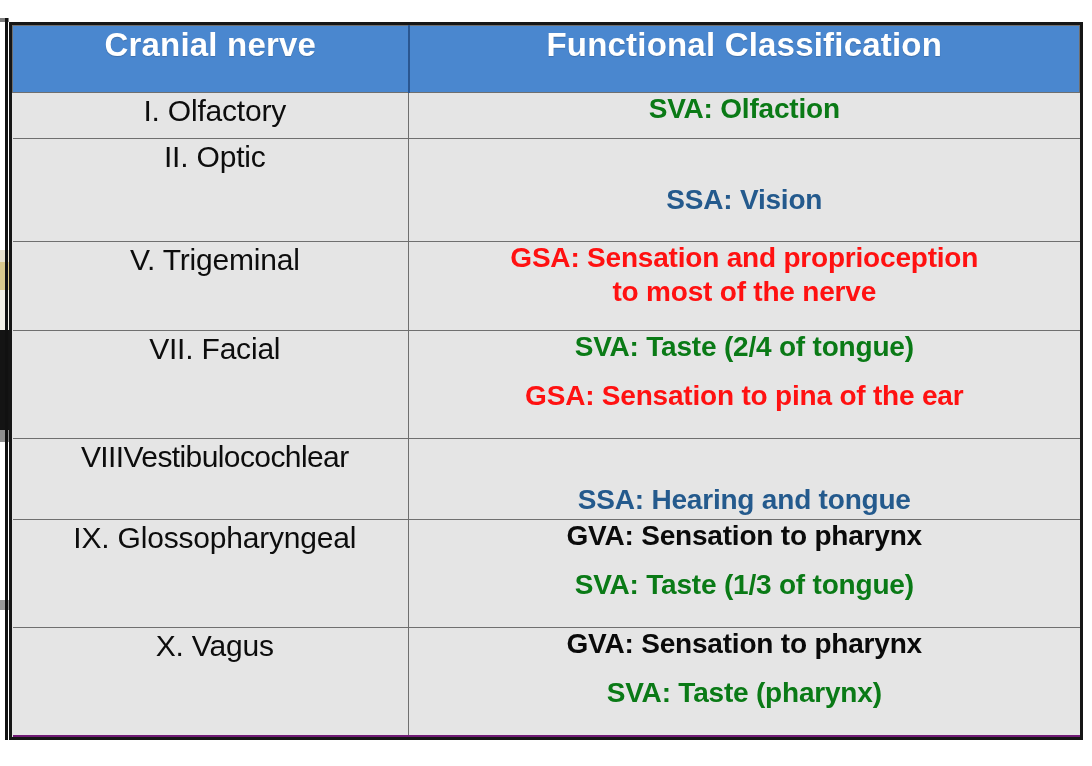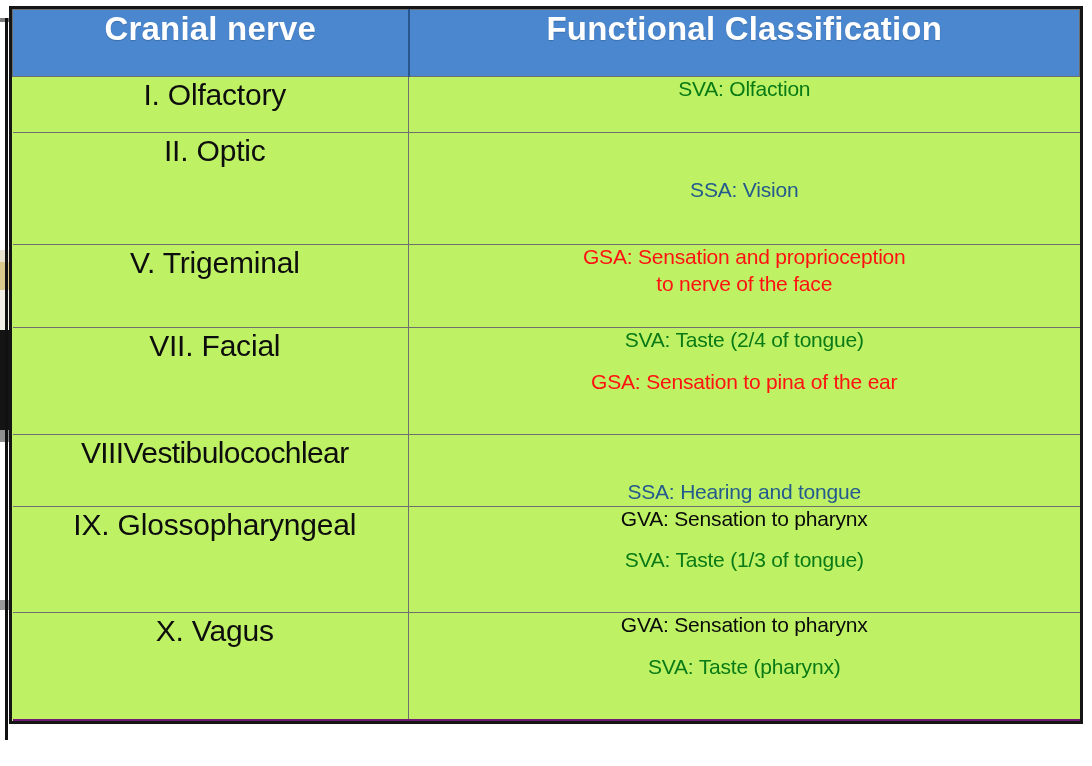--- a/index.html
+++ b/index.html
@@ -41,26 +41,26 @@
     left: 5px;
     top: 18px;
     width: 3px;
     height: 722px;
     background: #111111;
   }
 
   #table-wrap {
     position: absolute;
     left: 9px;
-    top: 6px;
+    top: 22px;
     width: 1074px;
     height: 718px;
     box-sizing: border-box;
     border: 3px solid #151515;
-    background: #bef264;
+    background: #e5e5e5;
   }
 
   table.cn-table {
     width: 100%;
     height: 100%;
     border-collapse: collapse;
     table-layout: fixed;
   }
 
   table.cn-table col.col-nerve { width: 396px; }
@@ -99,22 +99,22 @@
     line-height: 1.18;
     white-space: nowrap;
     letter-spacing: -0.2px;
   }
   td.class-cell {
     text-align: center;
     padding: 7px 10px 10px 10px;
     line-height: 1.16;
   }
   td.class-cell .line {
-    font-size: 21px;
-    font-weight: normal;
+    font-size: 28px;
+    font-weight: bold;
     display: block;
     margin-bottom: 2px;
     letter-spacing: -0.2px;
   }
   td.class-cell .line.gap { margin-top: 17px; }
 
   .c-green { color: #0a7a16; }
   .c-blue  { color: #245a8d; margin-top: 45px; }
   .c-red   { color: #ff1111; }
   .c-black { color: #0a0a0a; }
@@ -161,21 +161,21 @@
         <td class="nerve-cell">II. Optic</td>
         <td class="class-cell">
           <span class="line c-blue">SSA: Vision</span>
         </td>
       </tr>
 
       <tr>
         <td class="nerve-cell">V. Trigeminal</td>
         <td class="class-cell">
           <span class="line c-red">GSA: Sensation and proprioception</span>
-          <span class="line c-red">to nerve of the face</span>
+          <span class="line c-red">to most of the nerve</span>
         </td>
       </tr>
 
       <tr>
         <td class="nerve-cell">VII. Facial</td>
         <td class="class-cell">
           <span class="line c-green">SVA: Taste (2/4 of tongue)</span>
           <span class="line c-red gap">GSA: Sensation to pina of the ear</span>
         </td>
       </tr>

